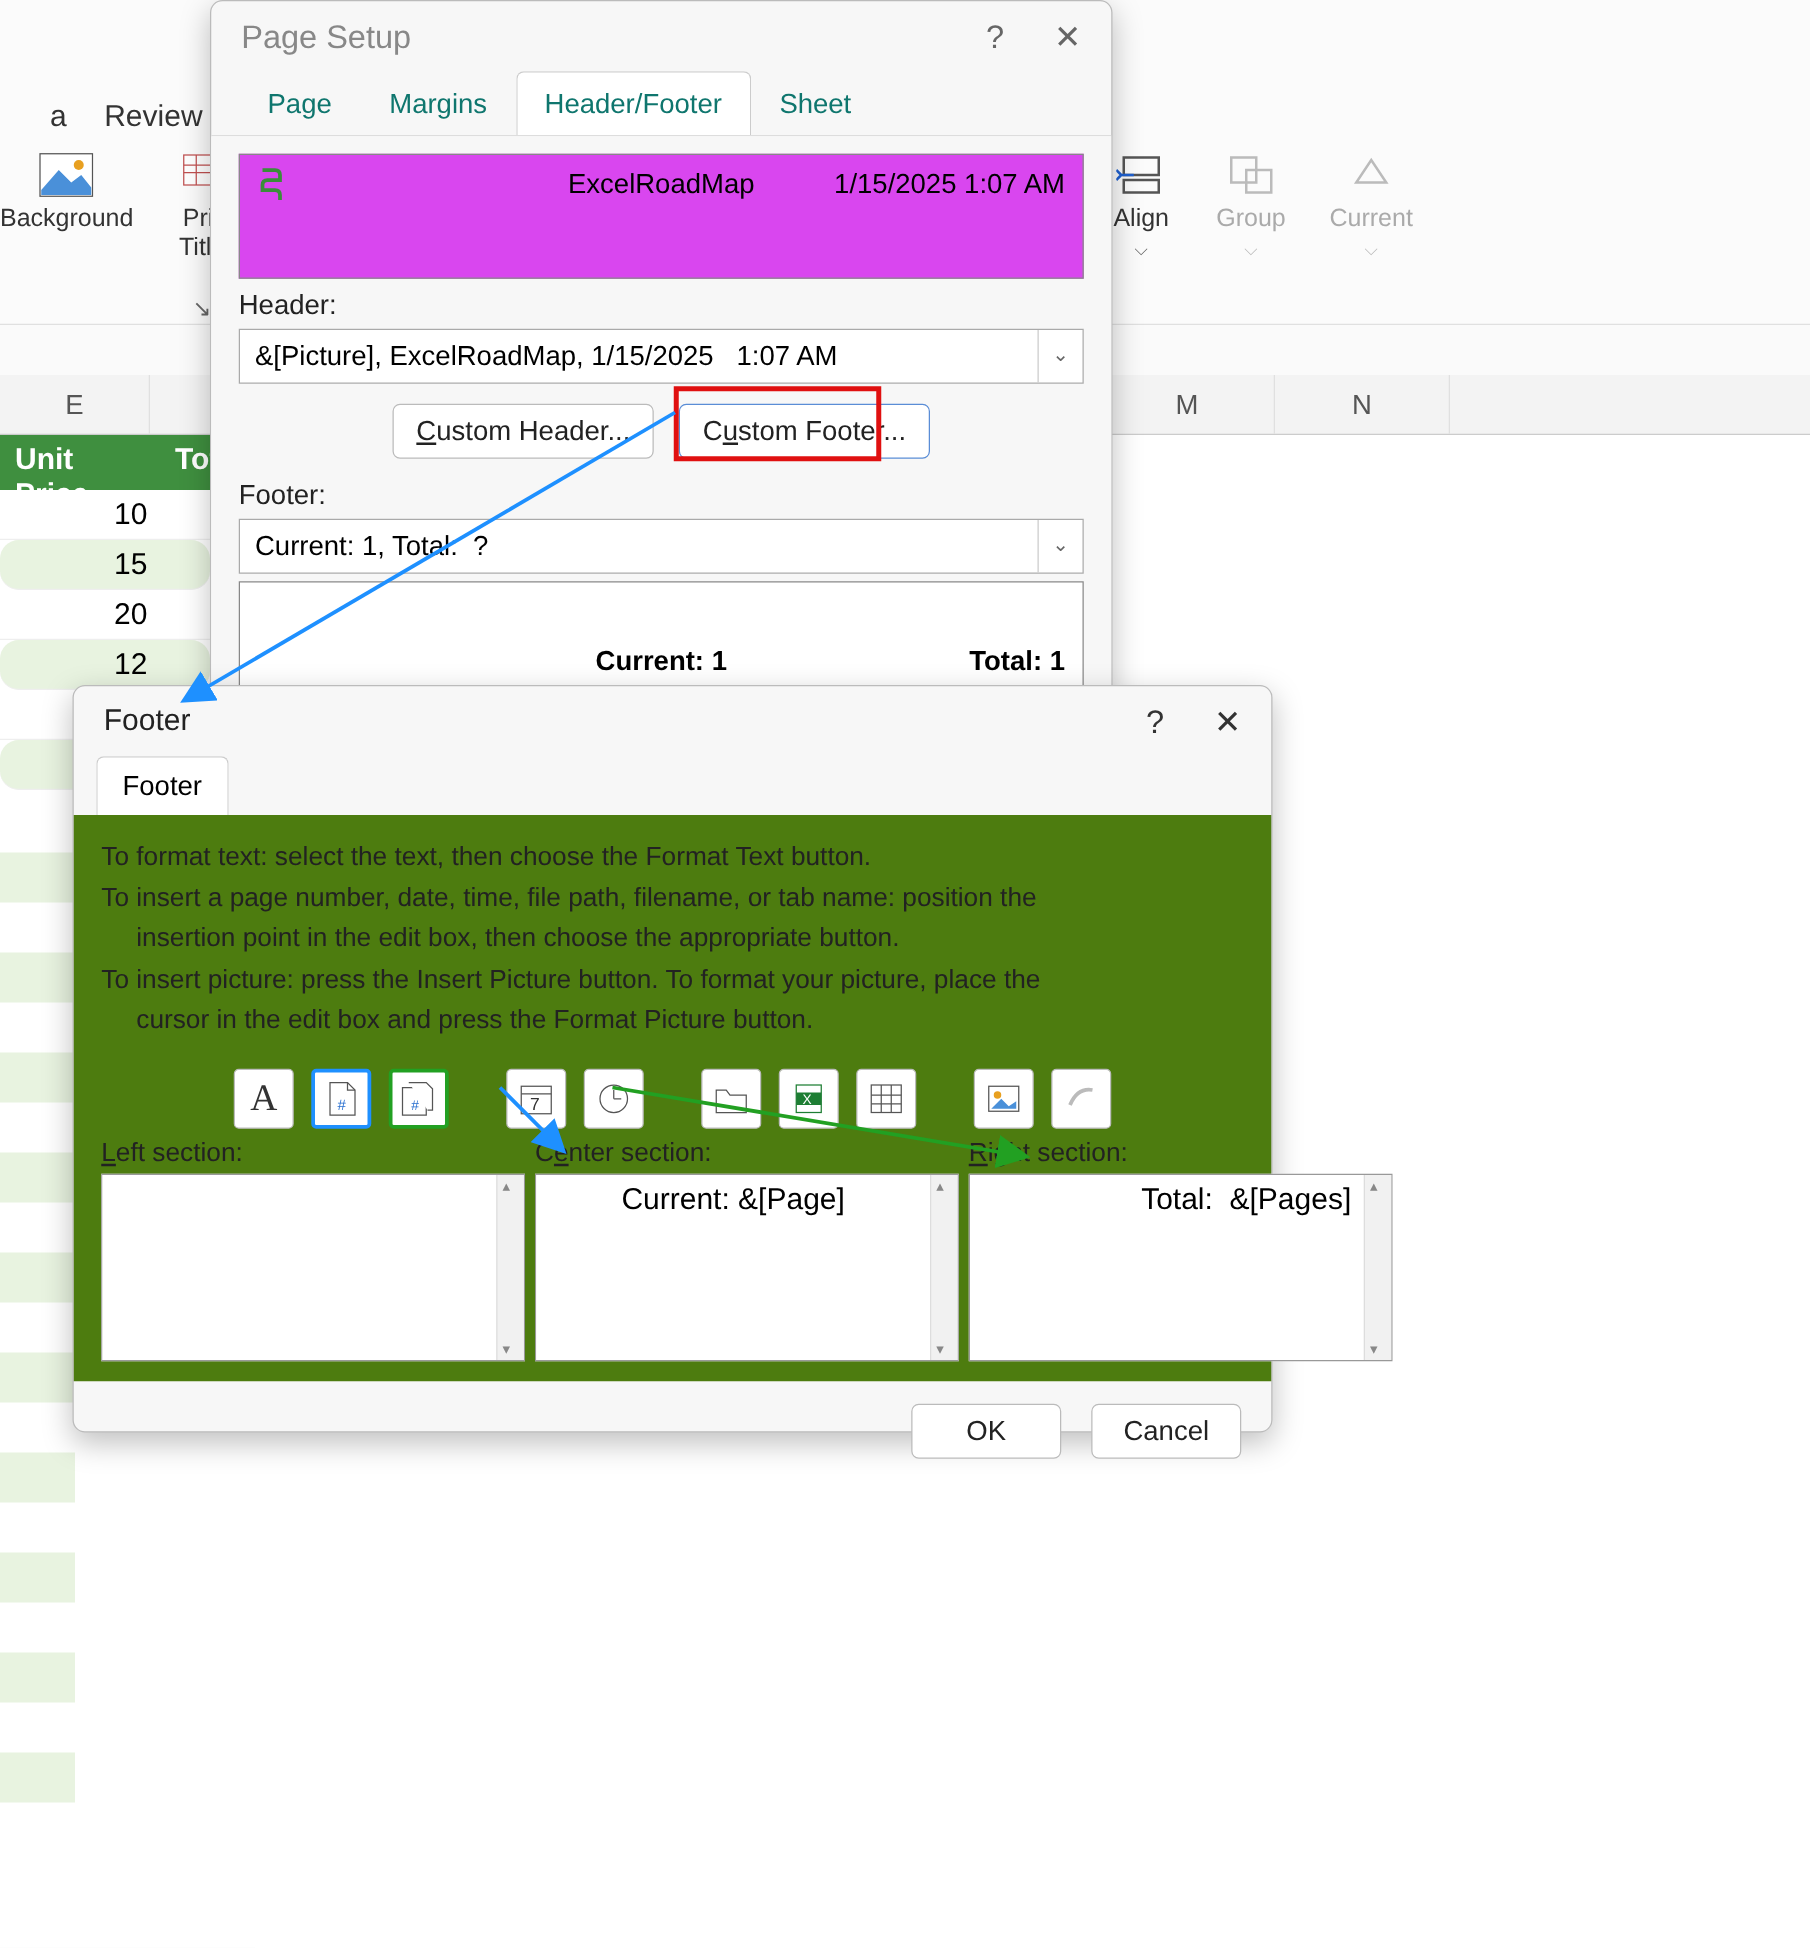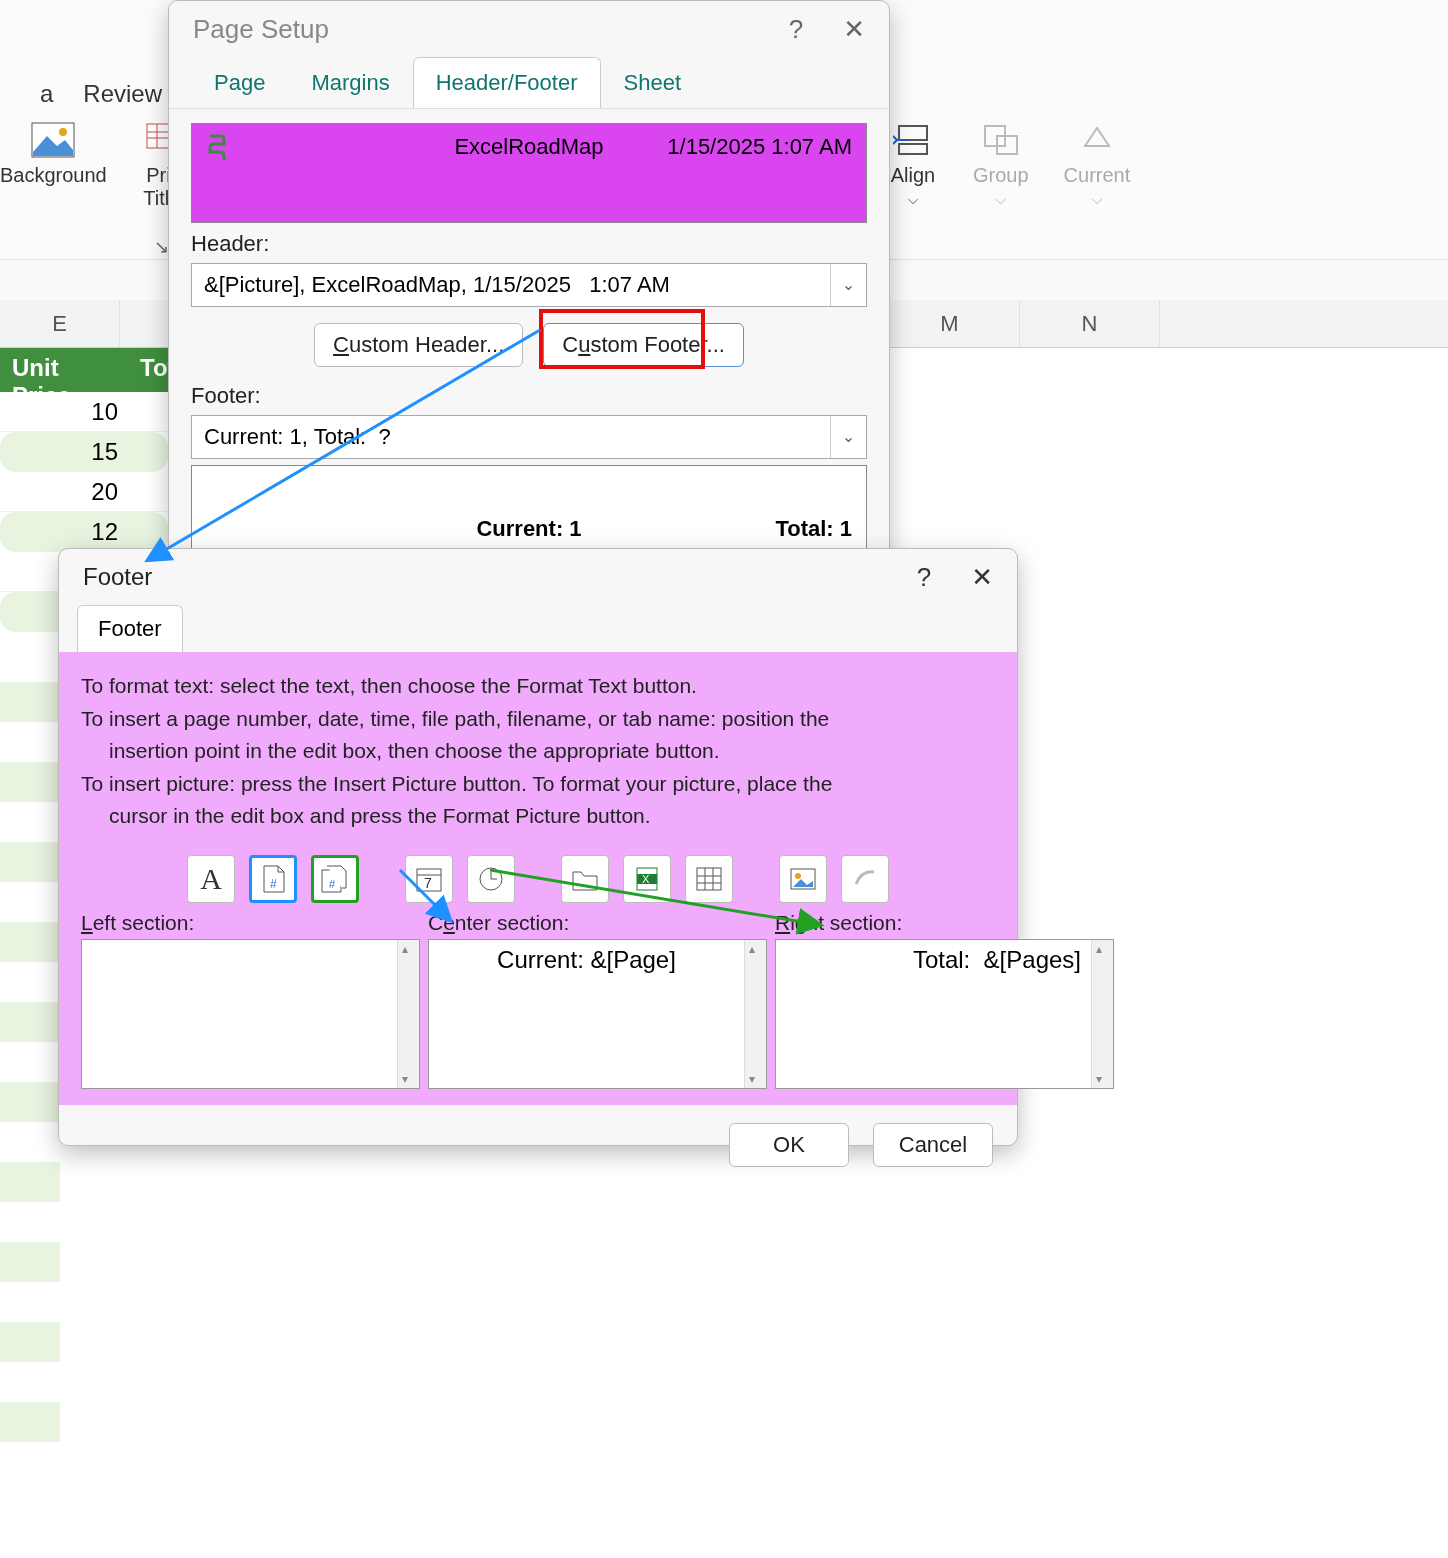--- a/index.html
+++ b/index.html
@@ -54,21 +54,21 @@
   .footer-preview .fp-right { position:absolute; right:14px; bottom:8px; font-size:22px; }
   .chk { display:flex; align-items:center; gap:10px; font-size:22px; color:#222; margin-top:10px; }
   .chk-box { width:22px; height:22px; border:1px solid #888; background:#fff; border-radius:3px; }
 
   
   .footer-dlg { top: 548px; left: 58px; width: 960px; height: 598px; z-index: 10; }
   .fd-titlebar { display:flex; align-items:center; justify-content:space-between; height:56px; padding:0 24px; font-size:24px; color:#222; }
   .fd-titlebar .btns { display:flex; gap:40px; font-size:26px; color:#333; }
   .fd-tabstrip { padding:0 18px; }
   .fd-tab { display:inline-block; padding:10px 20px; background:#fff; border:1px solid #ccc; border-bottom:none; border-radius:6px 6px 0 0; font-size:22px; }
-  .fd-body { padding: 18px 22px 16px 22px; background:#f0abfc; }
+  .fd-body { padding: 18px 22px 16px 22px; background:#4d7c0f; }
   .fd-instr { font-size:21px; color:#222; line-height:1.55; }
   .fd-instr .pad { padding-left:28px; display:block; }
   .toolbar { display:flex; gap:14px; justify-content:center; margin:22px 0 8px 0; position:relative; }
   .tbtn { width:48px; height:48px; border:1px solid #bbb; background:#fff; border-radius:4px; display:flex; align-items:center; justify-content:center; font-size:26px; color:#333; cursor:pointer; }
   .tgap { width:18px; }
   .blue-hl { border:3px solid #1e90ff; }
   .green-hl { border:3px solid #22a022; }
   .sections { display:flex; gap:8px; margin-top:4px; }
   .sec-col { flex:1; display:flex; flex-direction:column; gap:4px; }
   .sec-lbl { font-size:21px; color:#222; }

